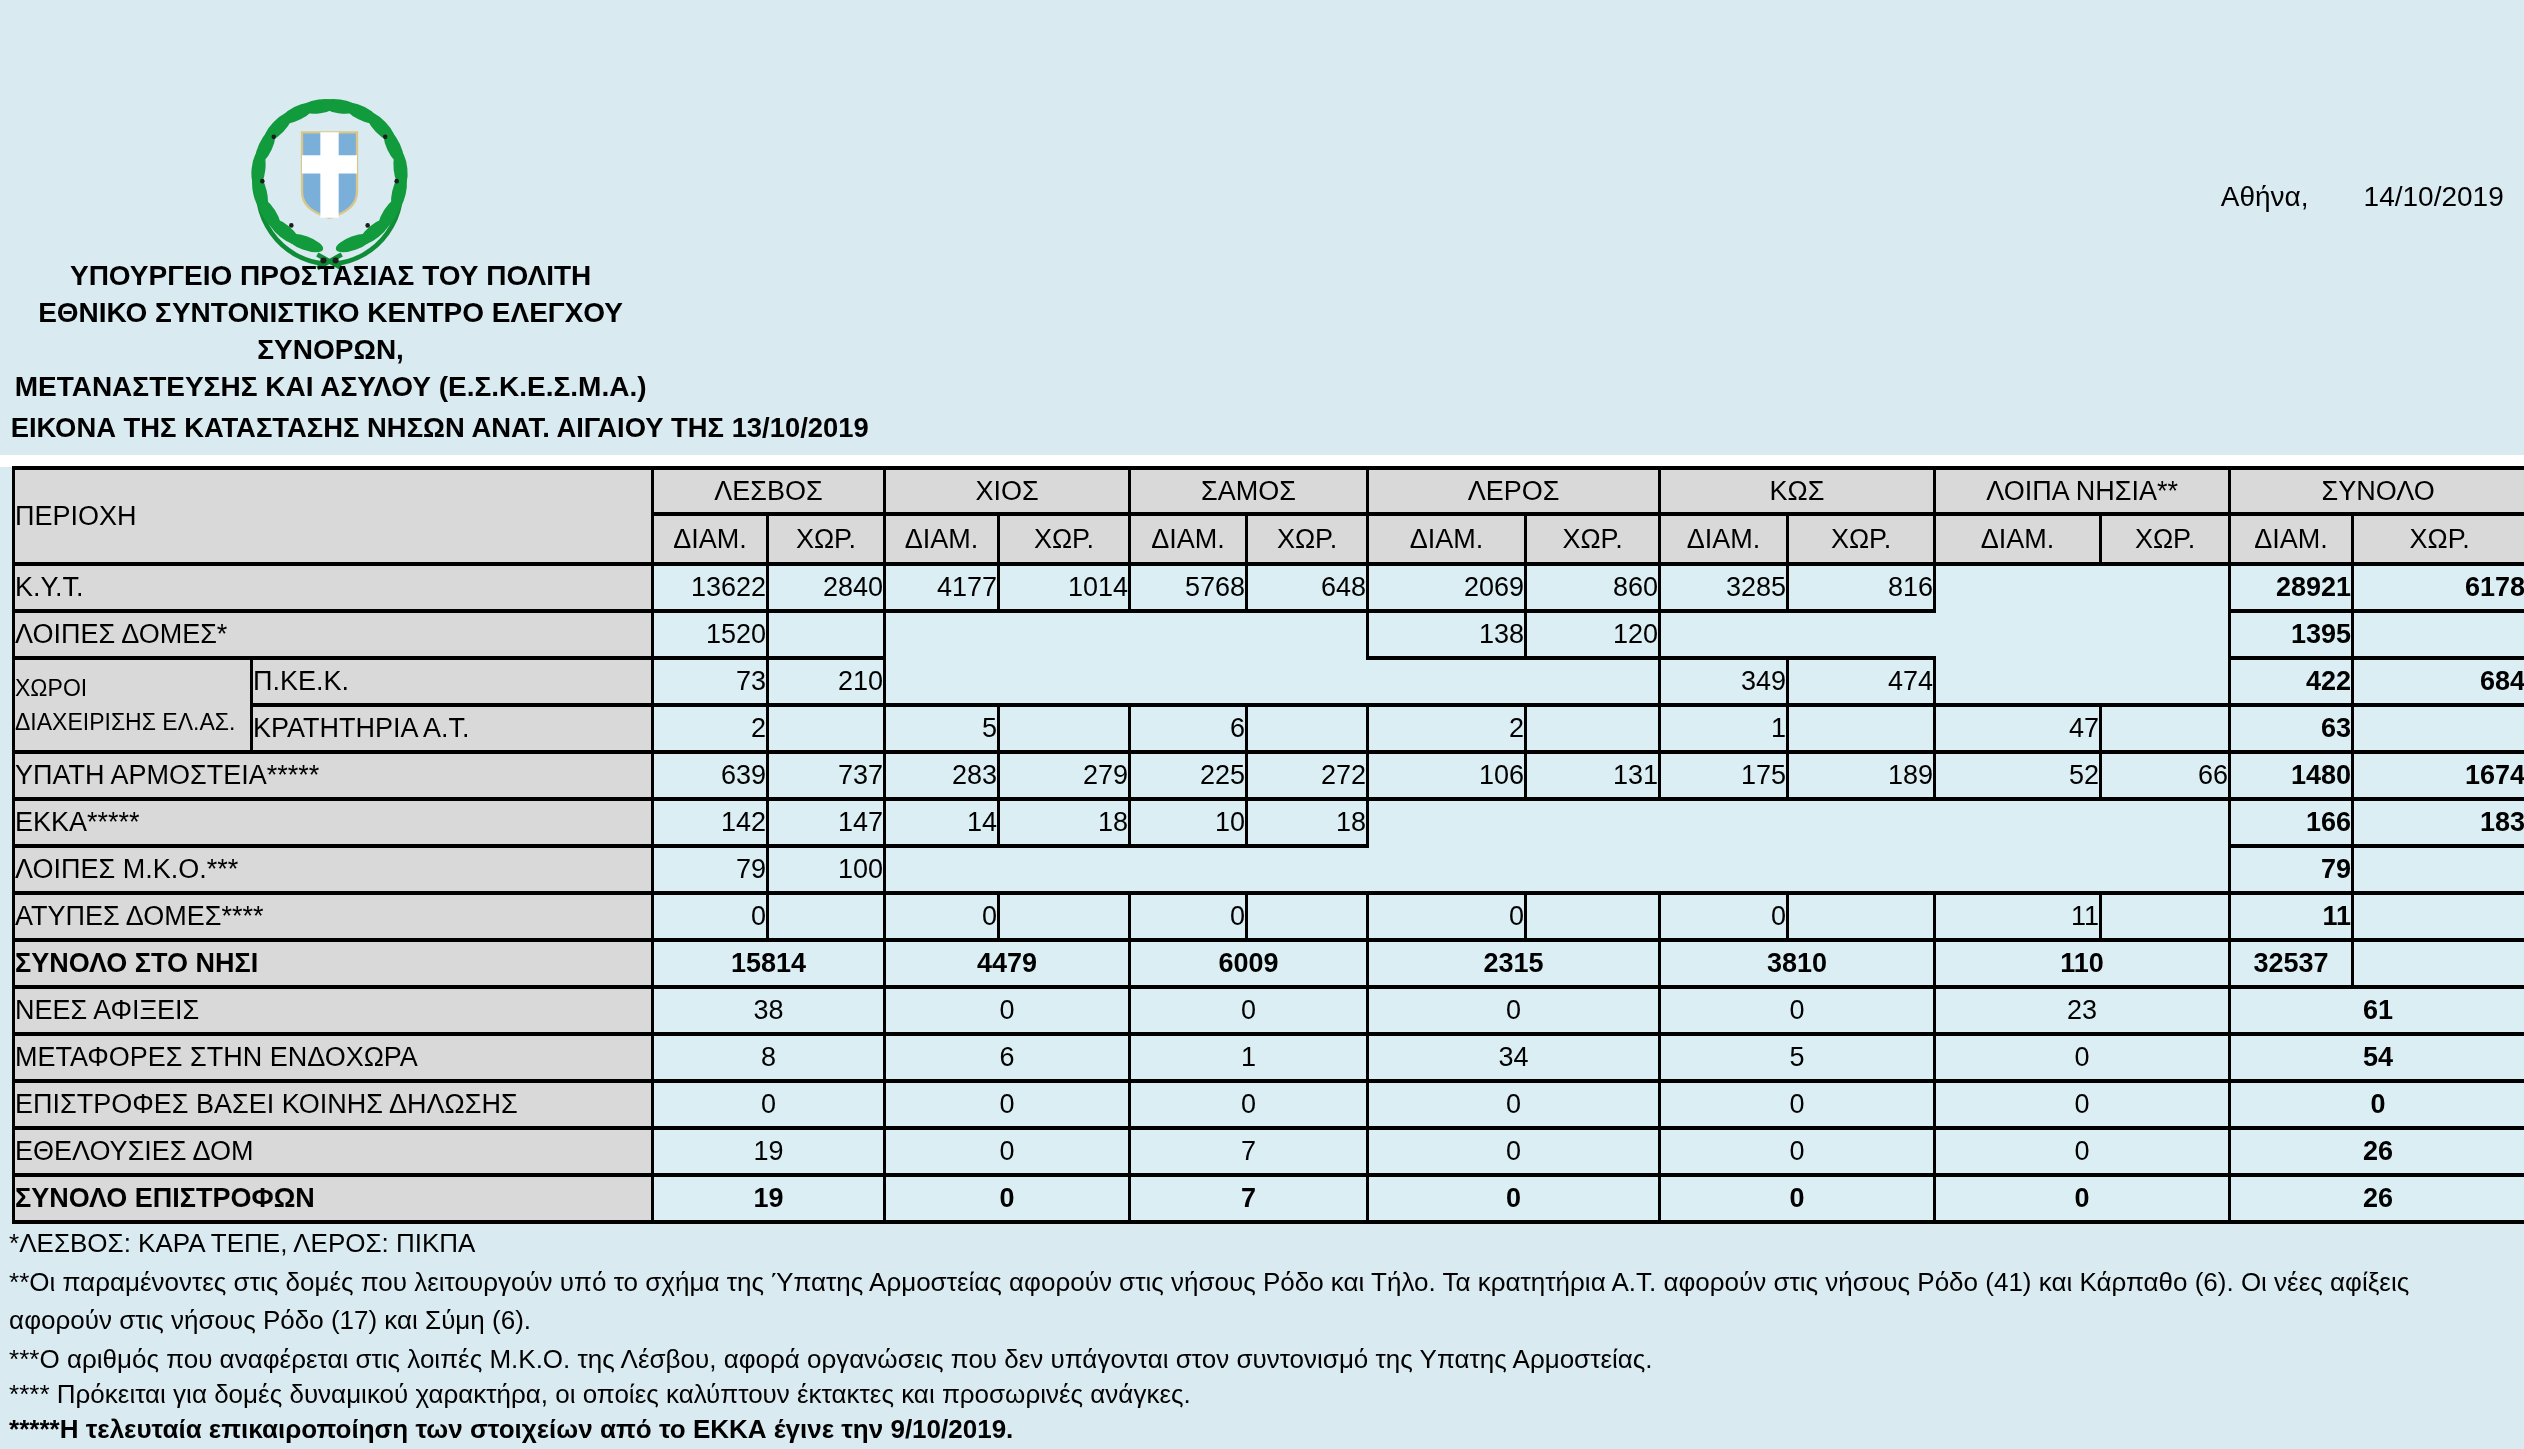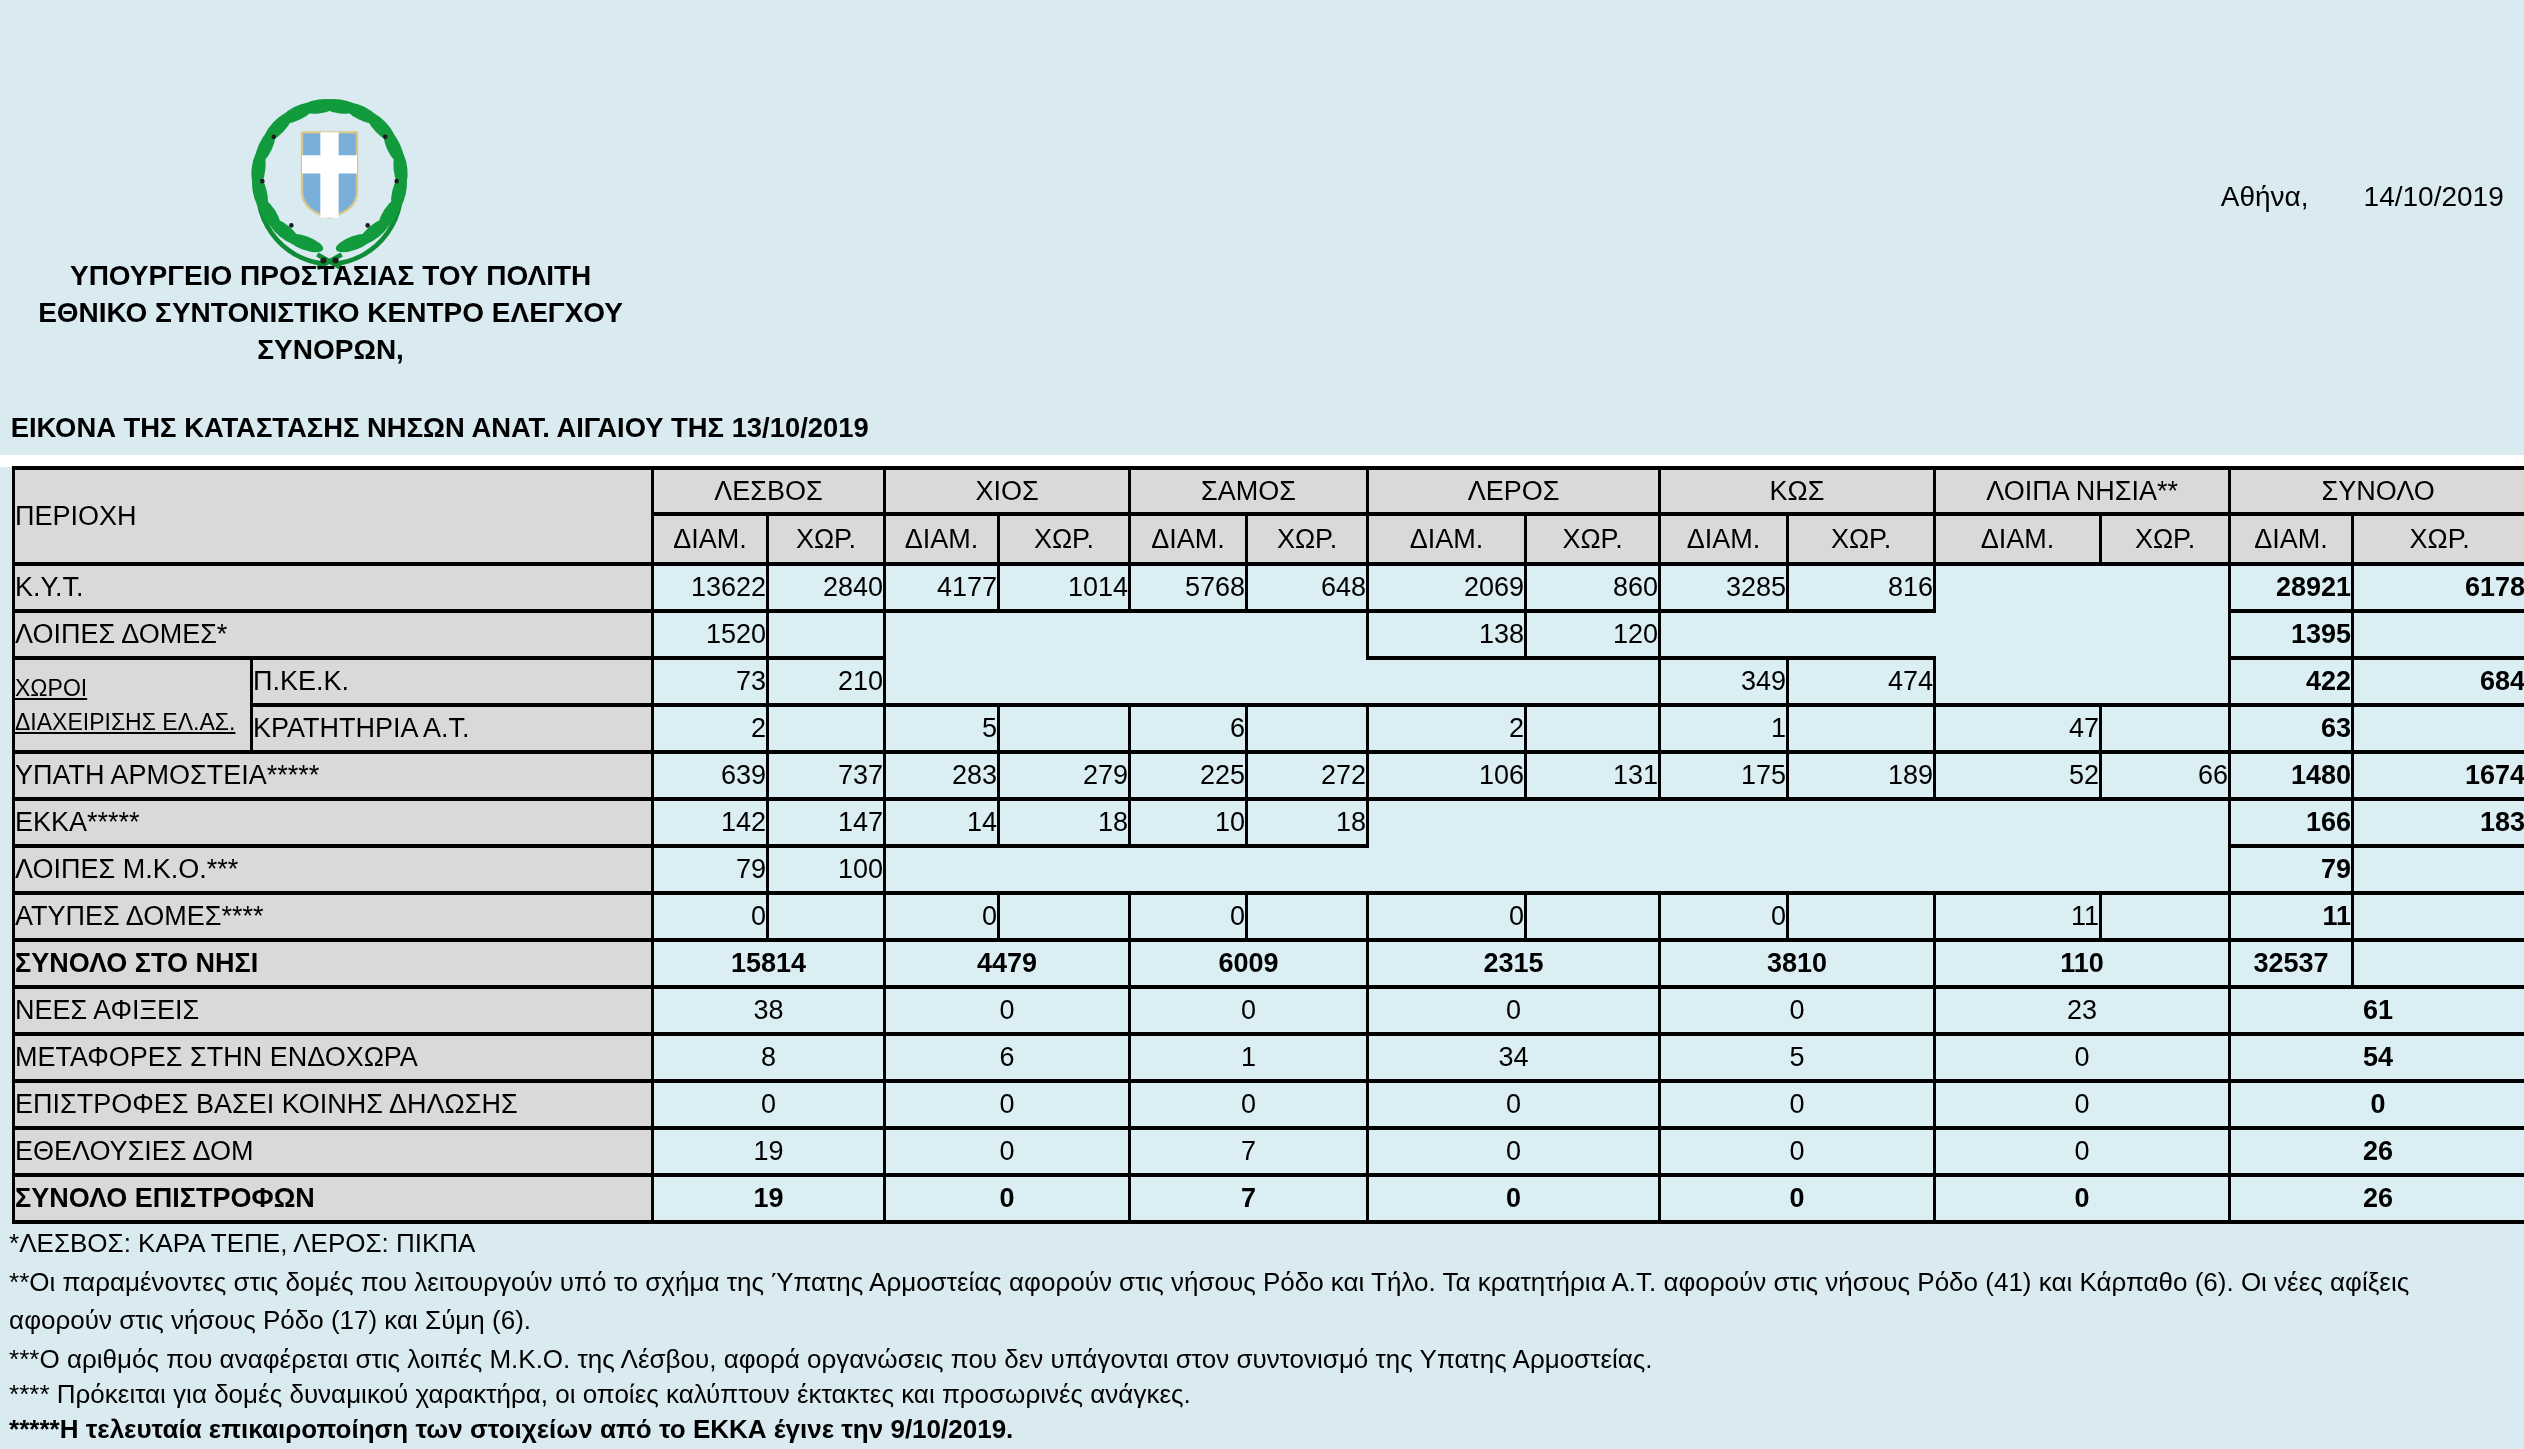--- a/index.html
+++ b/index.html
@@ -33,21 +33,21 @@
   tr.h1{height:46px;} tr.h2{height:50px;} tbody tr{height:47px;}
   th.hd{
     background:#d9d9d9;border:3px solid #000;border-top-width:4.6px;border-bottom-width:4.6px;
     font-weight:400;text-align:center;
   }
   th.corner{text-align:left;padding-left:10.7px;}
   td.lbl{
     background:#d9d9d9;border:3px solid #000;border-top-width:4.6px;border-bottom-width:4.6px;
     text-align:left;padding-left:10.7px;white-space:pre;
   }
-  td.lbl.sm{font-size:23px;line-height:34px;text-decoration:underline;}
+  td.lbl.sm{font-size:23px;line-height:34px;}
   td.on{
     border:3px solid #000;border-top-width:4.6px;border-bottom-width:4.6px;
     text-align:right;padding-right:7.6px;background:#daeef3;
   }
   td.on.c{text-align:center;padding-right:0;}
   td.off{border:none;background:#daeef3;}
   .b{font-weight:700;}
   .footnote{
     position:absolute;left:9.1px;font-size:26px;white-space:pre;
   }
@@ -92,20 +92,21 @@
     <circle cx="62" cy="214" r="3"></circle>
       <circle cx="162" cy="214" r="3"></circle>
   </g>
   <path d="M76,92 h72 v78 q0,24 -36,34 q-36,-10 -36,-34 z" fill="#7aafda" stroke="#d9c78a" stroke-width="3"></path>
   <path d="M100,92 h24 v112 h-24 z M76,122 h72 v24 h-72 z" fill="#ffffff"></path>
 </svg>
 
 <div class="org-block">
   <div>ΥΠΟΥΡΓΕΙΟ ΠΡΟΣΤΑΣΙΑΣ ΤΟΥ ΠΟΛΙΤΗ</div>
   <div>ΕΘΝΙΚΟ ΣΥΝΤΟΝΙΣΤΙΚΟ ΚΕΝΤΡΟ ΕΛΕΓΧΟΥ ΣΥΝΟΡΩΝ,</div>
+  <div>ΜΕΤΑΝΑΣΤΕΥΣΗΣ ΚΑΙ ΑΣΥΛΟΥ (Ε.Σ.Κ.Ε.Σ.Μ.Α.)</div>
 </div>
 <div class="report-title">ΕΙΚΟΝΑ ΤΗΣ ΚΑΤΑΣΤΑΣΗΣ ΝΗΣΩΝ ΑΝΑΤ. ΑΙΓΑΙΟΥ ΤΗΣ 13/10/2019</div>
 <div class="dateline">
   <span>Αθήνα,</span>
   <span>14/10/2019</span>
 </div>
 
 <div class="gap-strip"></div>
 
 <table class="report">

